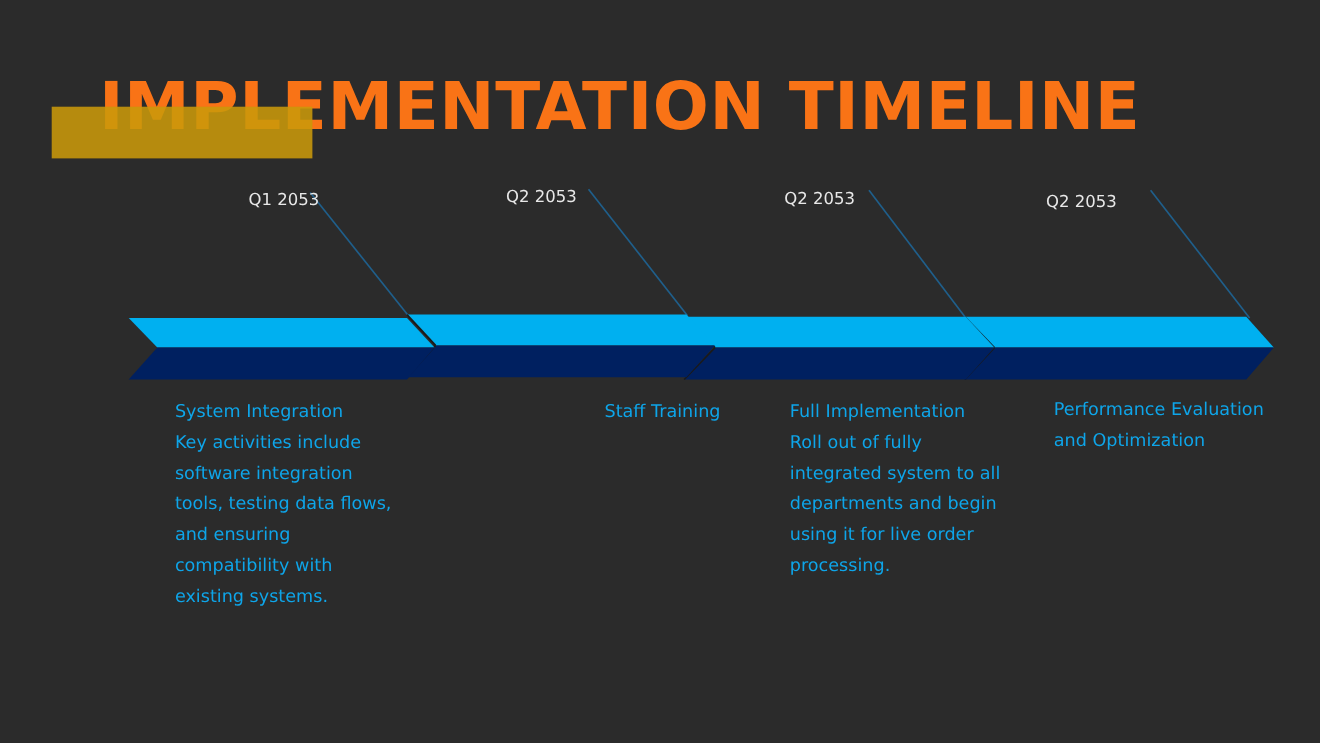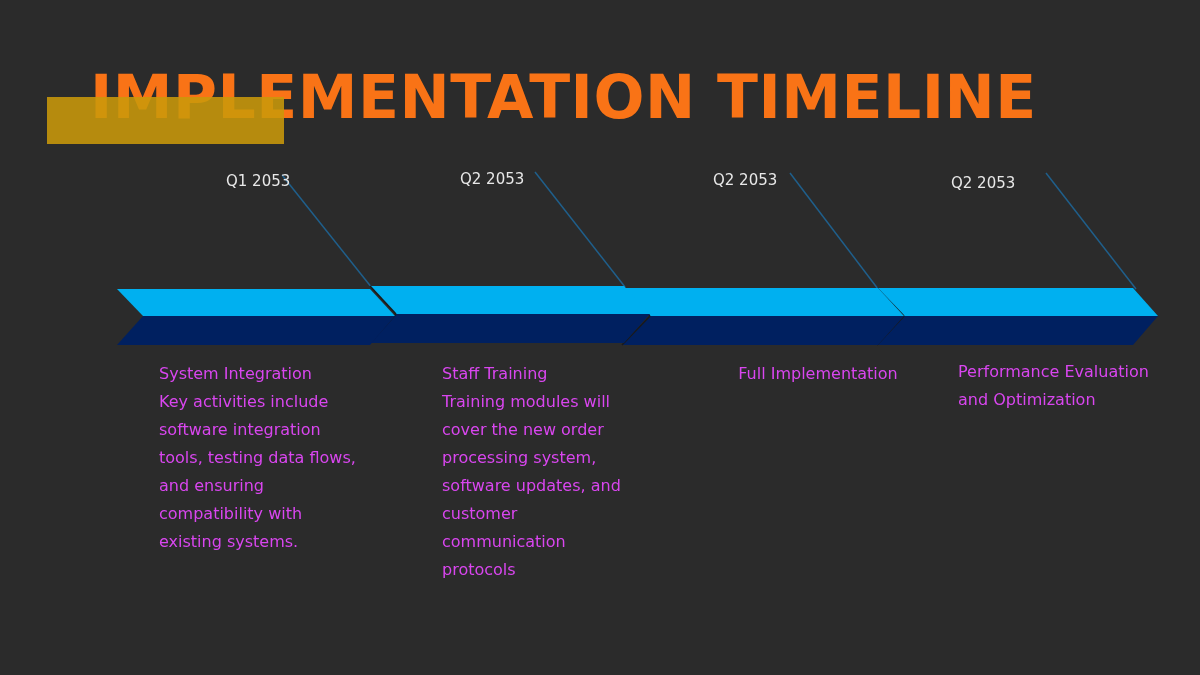--- a/index.html
+++ b/index.html
@@ -42,21 +42,21 @@
     position: absolute;
     font-size: 15px;
     color: #e8e8e8;
     white-space: nowrap;
   }
   .card {
     position: absolute;
     width: 200px;
     font-size: 16px;
     line-height: 28px;
-    color: #d946ef;
+    color: #0ea5e9;
   }
   .card-title { display: block; margin-bottom: 0px; }
   .card-body { display: block; }
 </style>
 </head>
 <body>
 
 <h1 class="title">IMPLEMENTATION TIMELINE</h1>
 <div class="accent-bar"></div>
 
@@ -98,22 +98,22 @@
 
 <div class="date-label" style="left:198px; top:172px;margin-left:28px;">Q1 2053</div>
 <div class="date-label" style="left:460px; top:170px;">Q2 2053</div>
 <div class="date-label" style="left:713px; top:171px;">Q2 2053</div>
 <div class="date-label" style="left:951px; top:174px;">Q2 2053</div>
 
 <div class="card" style="left:159px; top:360px; width:200px;">
   <span class="card-title">System Integration</span>
   <span class="card-body">Key activities include software integration tools, testing data flows, and ensuring compatibility with existing systems.</span>
 </div>
-<div class="card" style="left:442px; top:360px; width:195px;">
+<div class="card" style="left:460px; top:360px; width:195px;text-align:right;">
   <span class="card-title">Staff Training</span>
-  <span class="card-body">Training modules will cover the new order processing system, software updates, and customer communication protocols</span>
 </div>
-<div class="card" style="left:718px; top:360px; width:200px;text-align:center;">
+<div class="card" style="left:718px; top:360px; width:200px;">
   <span class="card-title">Full Implementation</span>
+  <span class="card-body">Roll out of fully integrated system to all departments and begin using it for live order processing.</span>
 </div>
 <div class="card" style="left:958px; top:358px; width:215px;">
   <span class="card-title">Performance Evaluation and Optimization</span>
 </div>
 
 </body></html>

